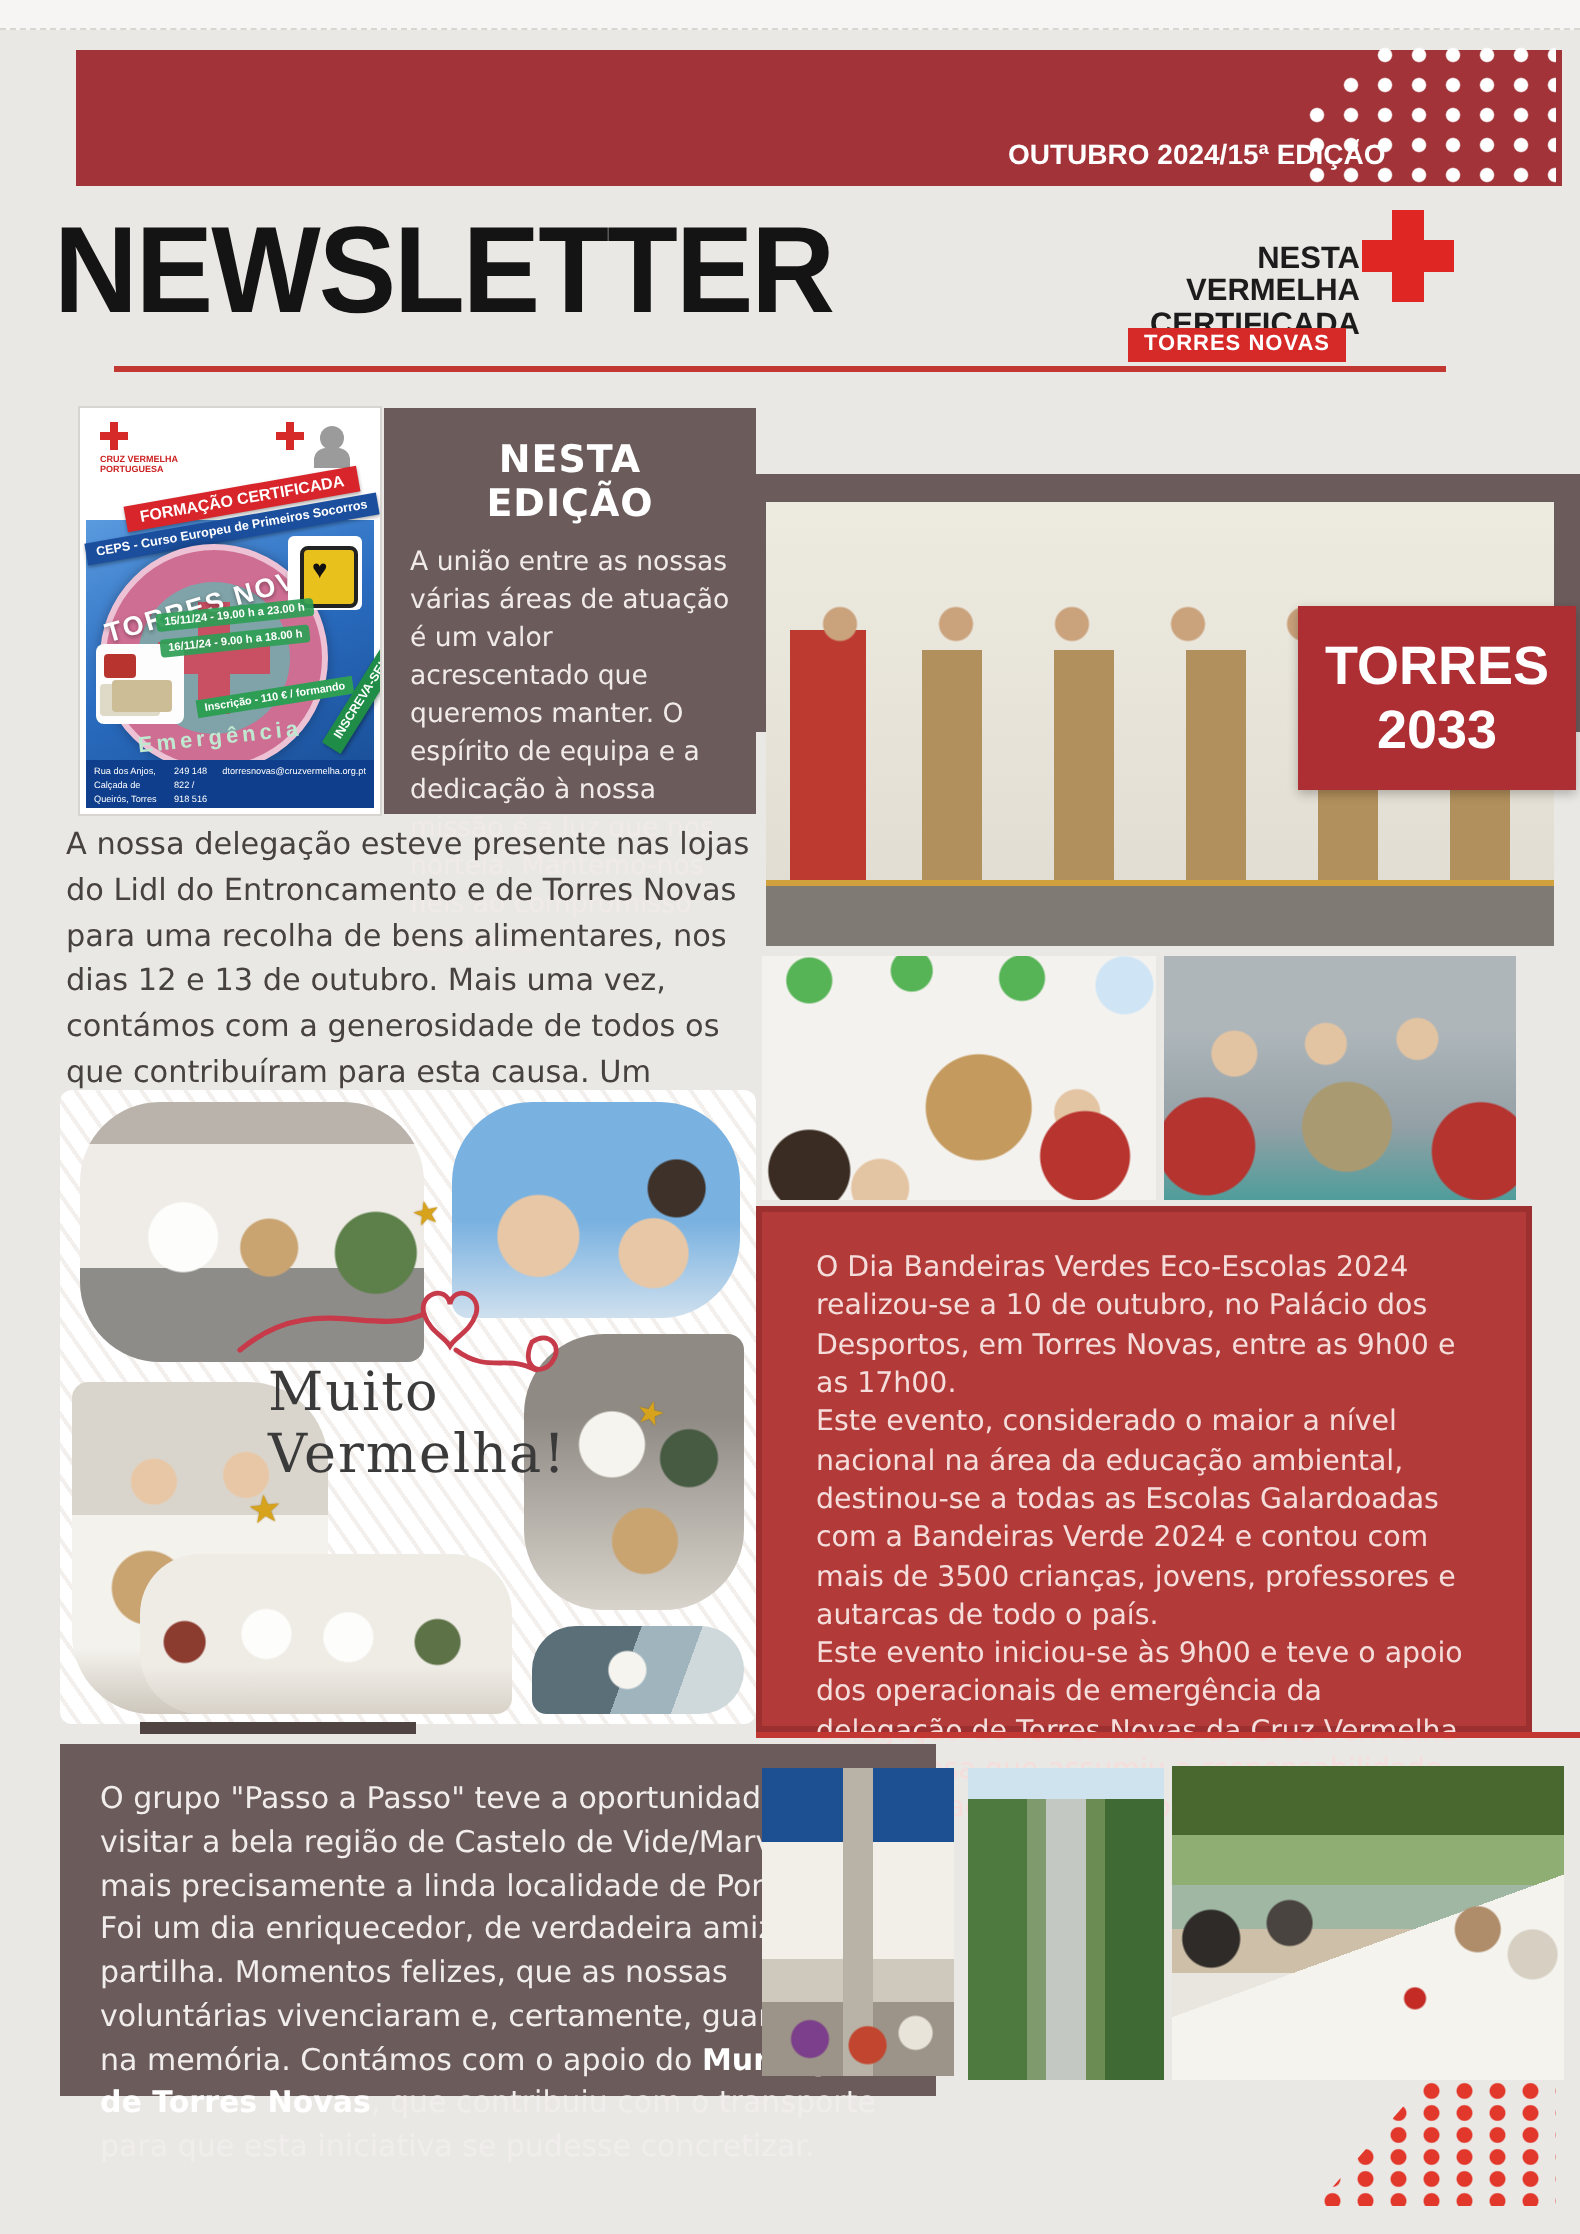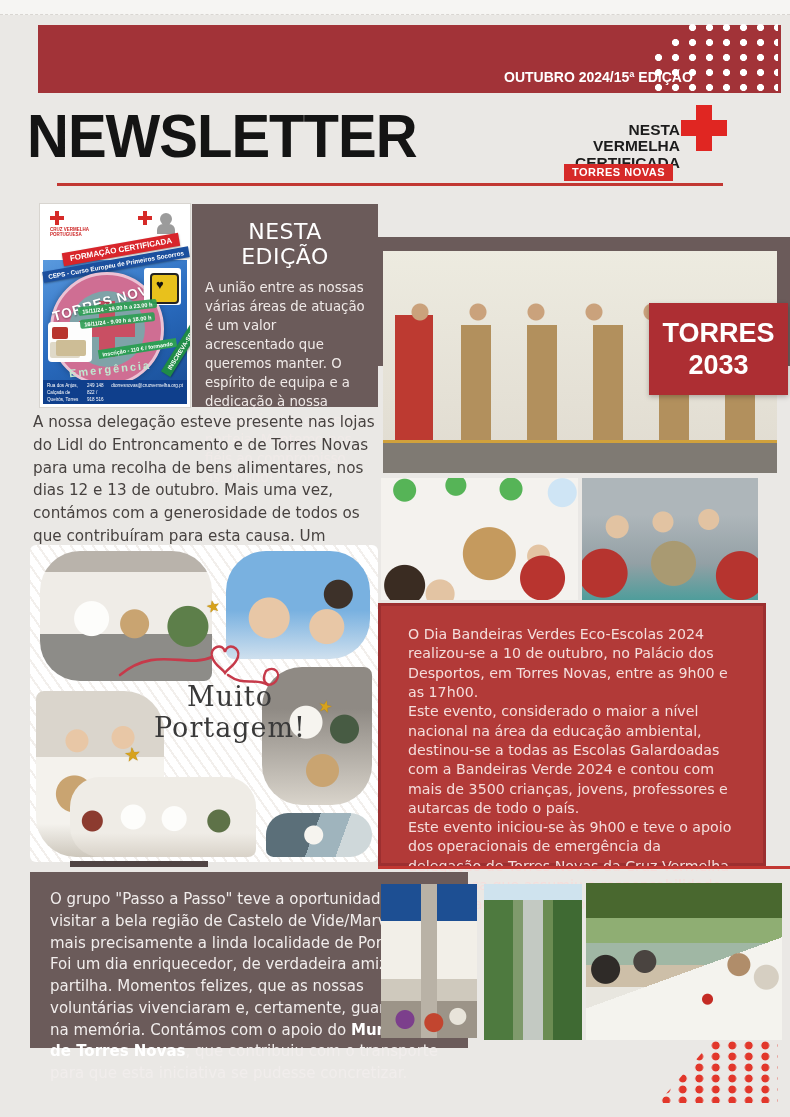--- a/index.html
+++ b/index.html
@@ -80,21 +80,21 @@
   .kit{position:absolute; left:8px; top:118px; width:44px; height:40px; background:#fdfdfd; border-radius:4px;}
   .kit::before{content:""; position:absolute; left:4px; top:5px; width:16px; height:12px; background:#b8352f; border-radius:2px;}
   .kit::after{content:""; position:absolute; left:8px; top:18px; width:30px; height:16px; background:#cdbd96; border-radius:2px; box-shadow:-6px 2px 0 #dfd9c8;}
   .poster-footer{position:absolute; left:3px; right:3px; bottom:3px; height:24px; background:#0f3f8c;
     color:#fff; display:flex; gap:6px; padding:3px 4px;}
   .pf-col{font-size:4.6px; line-height:1.5; color:#fff;}
 
   
   .nesta{position:absolute; left:192px; top:204px; width:186px; height:203px; background:var(--brown);
     padding:15px 13px 10px;}
-  .nesta-title{color:#fff; font-size:22px; font-weight:400; letter-spacing:.5px; text-align:center;
+  .nesta-title{color:#fff; font-size:19px; font-weight:700; letter-spacing:.5px; text-align:center;
     margin-bottom:9px; font-family:"DejaVu Sans", sans-serif;}
   .nesta-body{color:#f0eae8; font-size:13.3px; line-height:1.43; font-family:"DejaVu Sans", sans-serif;}
 
   
   .lidl{position:absolute; left:33px; top:411px; width:348px; font-size:15.2px; line-height:1.5;
     color:#474240; font-family:"DejaVu Sans", sans-serif;}
 
   
   .feature-band{position:absolute; left:370px; top:237px; width:420px; height:129px; background:var(--brown);}
   .photo{position:absolute; overflow:hidden;}
@@ -176,22 +176,22 @@
     background-image:
       radial-gradient(circle at 12% 55%, #8c3b2f 0 10px, rgba(0,0,0,0) 11px),
       radial-gradient(circle at 34% 50%, #fdfdfb 0 12px, rgba(0,0,0,0) 13px),
       radial-gradient(circle at 56% 52%, #fdfdfb 0 12px, rgba(0,0,0,0) 13px),
       radial-gradient(circle at 80% 55%, #5e7248 0 11px, rgba(0,0,0,0) 12px),
       linear-gradient(180deg,#efece6 0 70%, #d8d2c8 100%);}
   .tile-6{left:236px; top:268px; width:106px; height:44px; border-radius:24px 24px 24px 8px;
     background-image:
       radial-gradient(circle at 45% 50%, #f6f4ef 0 9px, rgba(0,0,0,0) 10px),
       linear-gradient(110deg,#5b6f79 0 45%, #9fb4bd 45% 70%, #cfd8da 70%);}
-  .collage-caption{position:absolute; left:104px; top:136px; width:160px; text-align:center;
-    font-family:"DejaVu Serif", serif; font-size:27px; color:#3a3a3a; line-height:1.15; letter-spacing:1px;margin-left:16px;}
+  .collage-caption{position:absolute; left:104px; top:136px; width:160px; 
+    font-family:"DejaVu Serif", serif; font-size:27px; color:#3a3a3a; line-height:1.15; letter-spacing:1px;}
   .heart-doodle{position:absolute; left:86px; top:86px; width:190px; height:60px;}
   .star{position:absolute; color:#d7a21c; font-size:16px; text-shadow:0 0 1px #9a7413;}
   .star-a{left:176px; top:52px; transform:rotate(-12deg);}
   .star-b{left:288px; top:152px; transform:rotate(14deg);}
   .star-c{left:94px; top:198px; transform:rotate(-6deg); font-size:19px;}
   .collage-shadow{position:absolute; left:70px; top:861px; width:138px; height:6px; background:#504443;}
 
   
   .passo-block{position:absolute; left:30px; top:872px; width:438px; height:176px; background:var(--brown);
     padding:17px 20px;}
@@ -310,21 +310,21 @@
     <div class="tile tile-4"></div>
     <div class="tile tile-5"></div>
     <div class="tile tile-6"></div>
     <svg class="heart-doodle" viewBox="0 0 190 60">
       <path d="M4 44 C 40 14, 70 38, 96 26" stroke="#c63a4a" stroke-width="2.6" fill="none" stroke-linecap="round"></path>
       <path d="M96 26 c -3 -10 11 -15 13 -5 c 2 -10 16 -5 13 5 c -3 9 -10 11 -13 16 c -3 -5 -10 -7 -13 -16 Z" stroke="#c63a4a" stroke-width="2.4" fill="none"></path>
       <path d="M112 44 c 16 12, 26 2, 40 10 M150 40 c 8 -6 16 2 10 10 c -6 8 -16 2 -10 -10" stroke="#c63a4a" stroke-width="2.4" fill="none" stroke-linecap="round"></path>
     </svg>
     <div class="collage-caption">
       <div>Muito</div>
-      <div>Portagem!</div>
+      <div>Vermelha!</div>
     </div>
     <span class="star star-a">★</span>
     <span class="star star-b">★</span>
     <span class="star star-c">★</span>
   </div>
   <div class="collage-shadow"></div>
 
   <div class="passo-block">
     <p class="passo-body"><span>O grupo "Passo a Passo" teve a oportunidade de visitar a bela região de Castelo de Vide/Marvão, mais precisamente a linda localidade de Portagem. Foi um dia enriquecedor, de verdadeira amizade e partilha. Momentos felizes, que as nossas voluntárias vivenciaram e, certamente, guardarão na memória. Contámos com o apoio do </span><span class="hl">Município de Torres Novas</span><span>, que contribuiu com o transporte para que esta iniciativa se pudesse concretizar.</span></p>
   </div>

